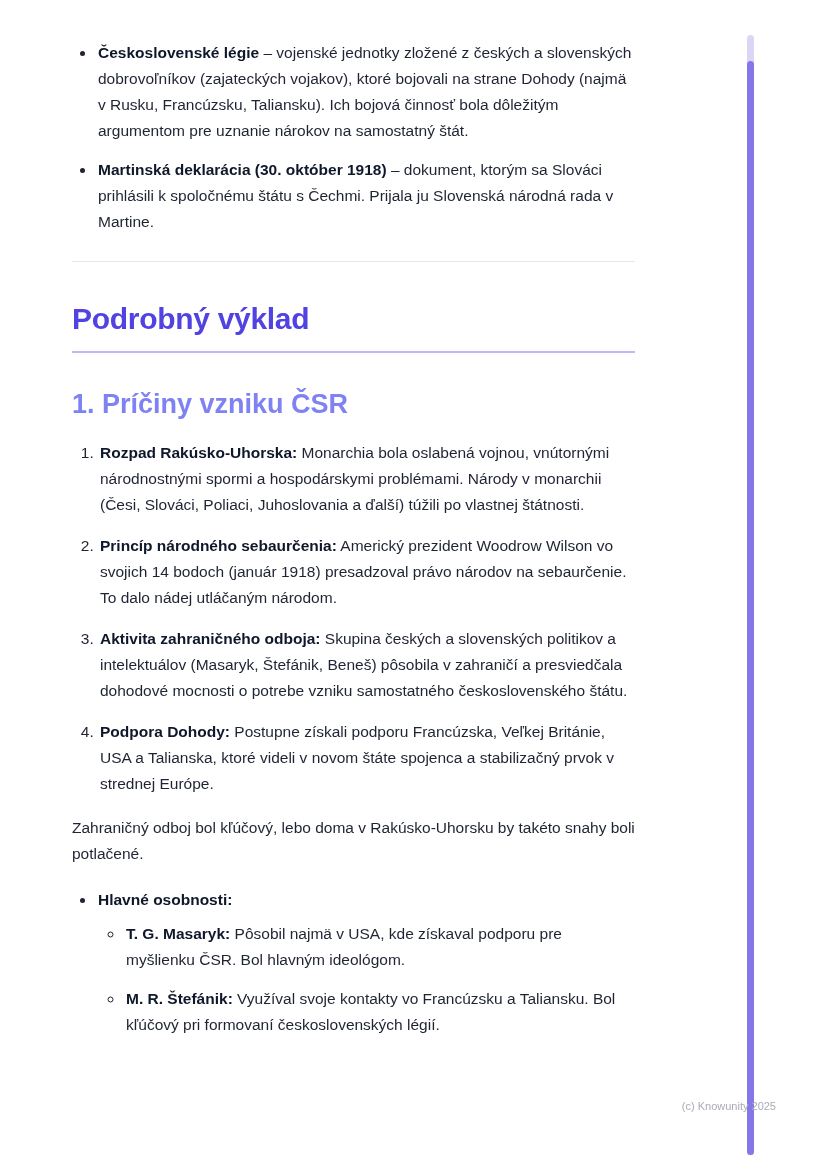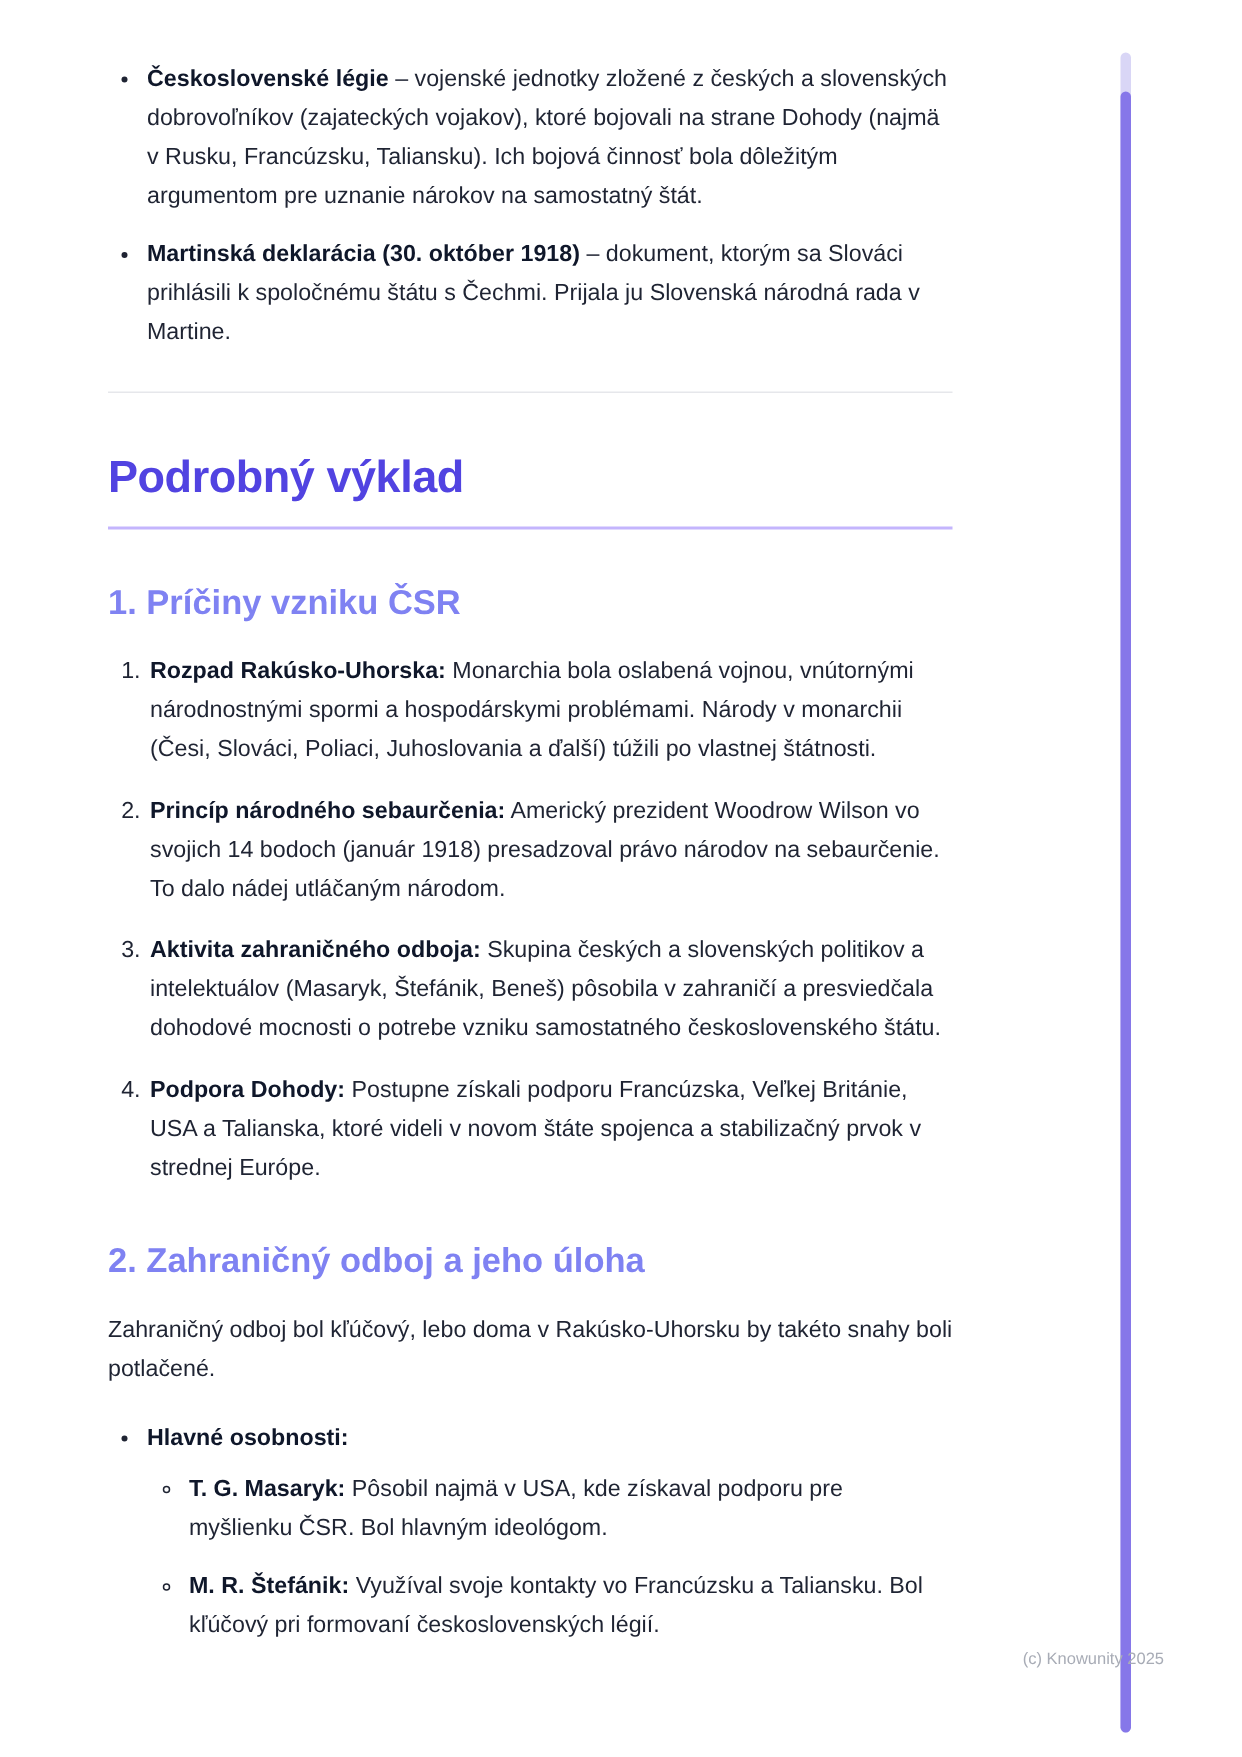--- a/index.html
+++ b/index.html
@@ -27,21 +27,21 @@
     margin-top: 38px;
     font-size: 30px; line-height: 1.25; letter-spacing: -0.3px;
     color: #5143e1; font-weight: 800;
     padding-bottom: 13px;
     border-bottom: 2px solid #c4b5fd;
   }
   p.intro { margin-top: 24px; }
 
   h2.section-heading {
     margin-top: 34px;
-    font-size: 23px; line-height: 1.3;
+    font-size: 27px; line-height: 1.3;
     color: #7f82f2; font-weight: 700;
   }
 
   ol.reasons { margin-top: 18px; padding-left: 26px; }
   ol.reasons > li { margin-bottom: 15px; padding-left: 2px; }
 
   p.section2-intro { margin-top: 18px; }
 
   ul.people { list-style: disc; margin-top: 20px; padding-left: 24px; }
   ul.people > li { padding-left: 2px; }
@@ -82,21 +82,20 @@
 
     <h2 class="section-heading">1. Príčiny vzniku ČSR</h2>
 
     <ol class="reasons">
       <li><strong>Rozpad Rakúsko-Uhorska:</strong><span> Monarchia bola oslabená vojnou, vnútornými národnostnými spormi a hospodárskymi problémami. Národy v monarchii (Česi, Slováci, Poliaci, Juhoslovania a ďalší) túžili po vlastnej štátnosti.</span></li>
       <li><strong>Princíp národného sebaurčenia:</strong><span> Americký prezident Woodrow Wilson vo svojich 14 bodoch (január 1918) presadzoval právo národov na sebaurčenie. To dalo nádej utláčaným národom.</span></li>
       <li><strong>Aktivita zahraničného odboja:</strong><span> Skupina českých a slovenských politikov a intelektuálov (Masaryk, Štefánik, Beneš) pôsobila v zahraničí a presviedčala dohodové mocnosti o potrebe vzniku samostatného československého štátu.</span></li>
       <li><strong>Podpora Dohody:</strong><span> Postupne získali podporu Francúzska, Veľkej Británie, USA a Talianska, ktoré videli v novom štáte spojenca a stabilizačný prvok v strednej Európe.</span></li>
     </ol>
 
-    <h2 class="section-heading">2. Zahraničný odboj a jeho úloha</h2>
 
     <p class="section2-intro">Zahraničný odboj bol kľúčový, lebo doma v Rakúsko-Uhorsku by takéto snahy boli potlačené.</p>
 
     <ul class="people">
       <li>
         <strong>Hlavné osobnosti:</strong>
         <ul class="nested">
           <li><strong>T. G. Masaryk:</strong><span> Pôsobil najmä v USA, kde získaval podporu pre myšlienku ČSR. Bol hlavným ideológom.</span></li>
           <li><strong>M. R. Štefánik:</strong><span> Využíval svoje kontakty vo Francúzsku a Taliansku. Bol kľúčový pri formovaní československých légií.</span></li>
         </ul>

